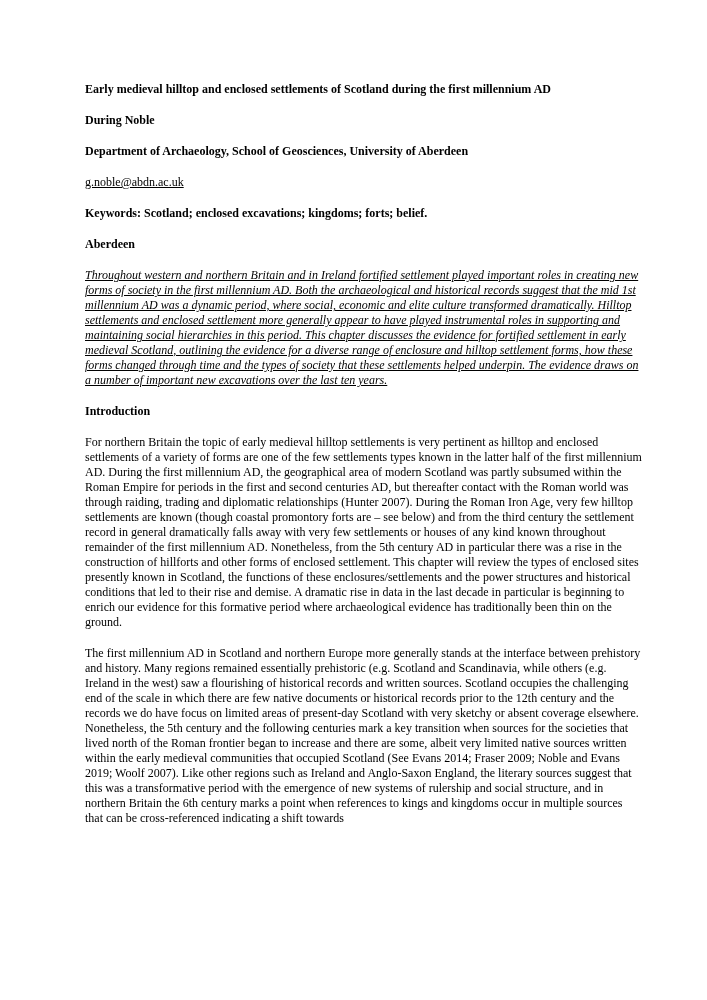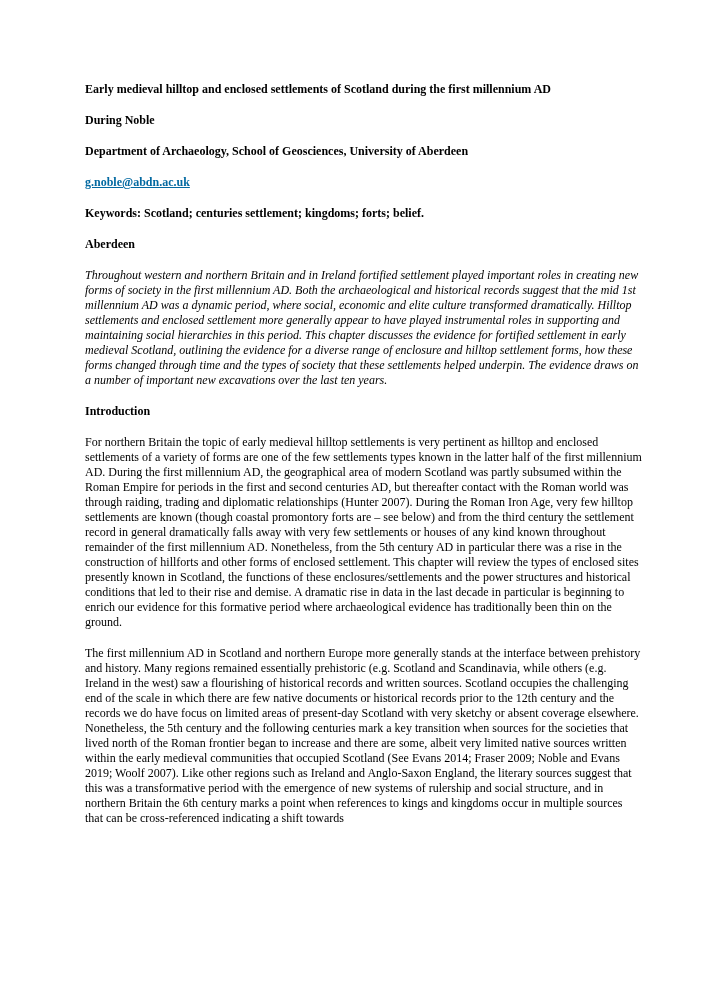--- a/index.html
+++ b/index.html
@@ -19,24 +19,24 @@
     font-family: "Liberation Serif", serif;
     font-size: 12px;
     line-height: 15px;
     color: #000000;
     text-align: left;
   }
   .page p {
     margin: 0 0 16px 0;
   }
   .bold { font-weight: bold; }
-  .italic { font-style: italic; }
+  .italic { font-style: italic; text-decoration: underline; }
   .email-link {
-    font-weight: bold;
-    color: #0369a1;
+    font-weight: normal;
+    color: #000000;
     text-decoration: underline;
     cursor: pointer;
   }
   .heading {
     font-weight: bold;
     margin: 0 0 16px 0;
   }
   .body-par {
     margin: 0 0 16px 0;
   }
@@ -47,21 +47,21 @@
 <div class="page">
 
   <p class="bold">Early medieval hilltop and enclosed settlements of Scotland during the first millennium AD</p>
 
   <p class="bold">During Noble</p>
 
   <p class="bold">Department of Archaeology, School of Geosciences, University of Aberdeen</p>
 
   <p><a class="email-link" href="#">g.noble@abdn.ac.uk</a></p>
 
-  <p class="bold">Keywords: Scotland; centuries settlement; kingdoms; forts; belief.</p>
+  <p class="bold">Keywords: Scotland; enclosed excavations; kingdoms; forts; belief.</p>
 
   <p class="heading">Aberdeen</p>
   <p class="body-par italic">Throughout western and northern Britain and in Ireland fortified settlement played important roles in creating new forms of society in the first millennium AD. Both the archaeological and historical records suggest that the mid 1st millennium AD was a dynamic period, where social, economic and elite culture transformed dramatically. Hilltop settlements and enclosed settlement more generally appear to have played instrumental roles in supporting and maintaining social hierarchies in this period. This chapter discusses the evidence for fortified settlement in early medieval Scotland, outlining the evidence for a diverse range of enclosure and hilltop settlement forms, how these forms changed through time and the types of society that these settlements helped underpin. The evidence draws on a number of important new excavations over the last ten years.</p>
 
   <p class="heading">Introduction</p>
   <p class="body-par">For northern Britain the topic of early medieval hilltop settlements is very pertinent as hilltop and enclosed settlements of a variety of forms are one of the few settlements types known in the latter half of the first millennium AD. During the first millennium AD, the geographical area of modern Scotland was partly subsumed within the Roman Empire for periods in the first and second centuries AD, but thereafter contact with the Roman world was through raiding, trading and diplomatic relationships (Hunter 2007). During the Roman Iron Age, very few hilltop settlements are known (though coastal promontory forts are – see below) and from the third century the settlement record in general dramatically falls away with very few settlements or houses of any kind known throughout remainder of the first millennium AD. Nonetheless, from the 5th century AD in particular there was a rise in the construction of hillforts and other forms of enclosed settlement. This chapter will review the types of enclosed sites presently known in Scotland, the functions of these enclosures/settlements and the power structures and historical conditions that led to their rise and demise. A dramatic rise in data in the last decade in particular is beginning to enrich our evidence for this formative period where archaeological evidence has traditionally been thin on the ground.</p>
 
   <p class="body-par">The first millennium AD in Scotland and northern Europe more generally stands at the interface between prehistory and history. Many regions remained essentially prehistoric (e.g. Scotland and Scandinavia, while others (e.g. Ireland in the west) saw a flourishing of historical records and written sources. Scotland occupies the challenging end of the scale in which there are few native documents or historical records prior to the 12th century and the records we do have focus on limited areas of present-day Scotland with very sketchy or absent coverage elsewhere. Nonetheless, the 5th century and the following centuries mark a key transition when sources for the societies that lived north of the Roman frontier began to increase and there are some, albeit very limited native sources written within the early medieval communities that occupied Scotland (See Evans 2014; Fraser 2009; Noble and Evans 2019; Woolf 2007). Like other regions such as Ireland and Anglo-Saxon England, the literary sources suggest that this was a transformative period with the emergence of new systems of rulership and social structure, and in northern Britain the 6th century marks a point when references to kings and kingdoms occur in multiple sources that can be cross-referenced indicating a shift towards</p>
 
 </div>

